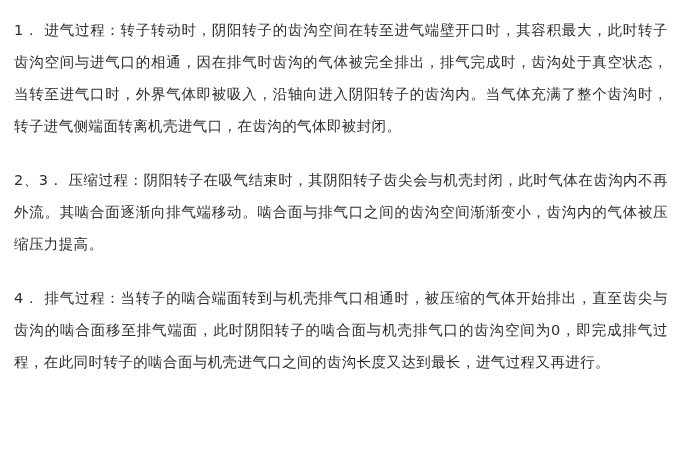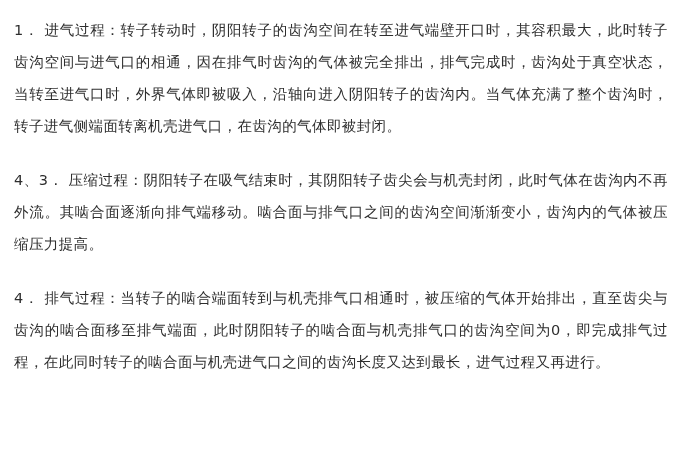--- a/index.html
+++ b/index.html
@@ -32,15 +32,15 @@
   }
   .para:last-child {
     margin-bottom: 0;
   }
 </style>
 </head>
 <body>
 
 <div class="page">
   <p class="para">1．  进气过程：转子转动时，阴阳转子的齿沟空间在转至进气端壁开口时，其容积最大，此时转子齿沟空间与进气口的相通，因在排气时齿沟的气体被完全排出，排气完成时，齿沟处于真空状态，当转至进气口时，外界气体即被吸入，沿轴向进入阴阳转子的齿沟内。当气体充满了整个齿沟时，转子进气侧端面转离机壳进气口，在齿沟的气体即被封闭。</p>
-  <p class="para">4、3．  压缩过程：阴阳转子在吸气结束时，其阴阳转子齿尖会与机壳封闭，此时气体在齿沟内不再外流。其啮合面逐渐向排气端移动。啮合面与排气口之间的齿沟空间渐渐变小，齿沟内的气体被压缩压力提高。</p>
+  <p class="para">2、3．  压缩过程：阴阳转子在吸气结束时，其阴阳转子齿尖会与机壳封闭，此时气体在齿沟内不再外流。其啮合面逐渐向排气端移动。啮合面与排气口之间的齿沟空间渐渐变小，齿沟内的气体被压缩压力提高。</p>
   <p class="para">4．  排气过程：当转子的啮合端面转到与机壳排气口相通时，被压缩的气体开始排出，直至齿尖与齿沟的啮合面移至排气端面，此时阴阳转子的啮合面与机壳排气口的齿沟空间为0，即完成排气过程，在此同时转子的啮合面与机壳进气口之间的齿沟长度又达到最长，进气过程又再进行。</p>
 </div>
 
 </body></html>

